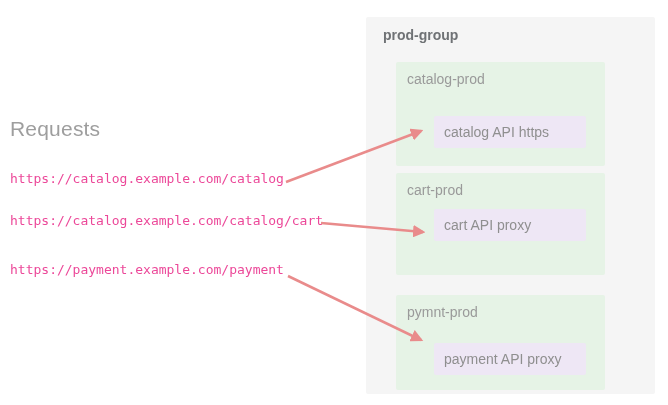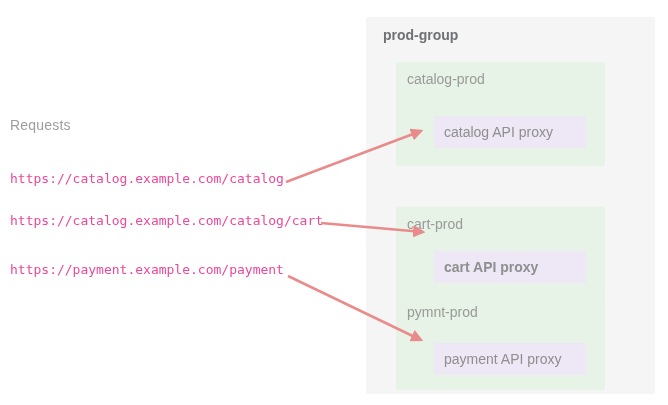--- a/index.html
+++ b/index.html
@@ -8,21 +8,21 @@
     position: relative;
     background: #ffffff;
     font-family: "Liberation Sans", sans-serif;
     overflow: hidden;
   }
 
   
   .requests-heading {
     position: absolute;
     left: 10px; top: 117px;
-    font-size: 14px;
+    font-size: 21px;
     color: #9e9e9e;
     letter-spacing: 0.2px;
   }
   .request-url {
     position: absolute;
     left: 10px;
     font-family: "DejaVu Sans Mono", "Liberation Mono", monospace;
     font-size: 13px;
     color: #ec4899;
     white-space: nowrap;
@@ -48,40 +48,40 @@
     text-align: right;
   }
   .env-box {
     position: absolute;
     left: 30px;
     width: 209px;
     background: #e6f3e6;
     border-radius: 2px;
   }
   .env-0 { top: 45px;  height: 104px; }
-  .env-1 { top: 156px; height: 102px; margin-top: 34px; }
+  .env-1 { top: 156px; height: 102px; }
   .env-2 { top: 278px; height: 95px; padding-left: 16px;  }
   .env-label {
     position: absolute;
     left: 11px; top: 9px;
     font-size: 14px;
     color: #9a9a9a;
   }
   .proxy-box {
     position: absolute;
     left: 38px;
     width: 152px; height: 32px;
     background: #eee7f5;
     border-radius: 2px;
     display: flex;
     align-items: center;
     padding-left: 10px;
   }
   .env-0 .proxy-box { top: 54px; }
-  .env-1 .proxy-box { top: 44px; font-weight: bold; }
+  .env-1 .proxy-box { top: 36px; }
   .env-2 .proxy-box { top: 48px; }
   .proxy-label {
     font-size: 14px;
     color: #8f8f8f;
     white-space: nowrap;
   }
 
   
   .arrows-layer {
     position: absolute;
@@ -100,21 +100,21 @@
 <div class="request-url url-1">https://catalog.example.com/catalog/cart</div>
 
 <div class="request-url url-2">https://payment.example.com/payment</div>
 
 <div class="prod-group">
   <div class="prod-group-title">prod-group</div>
 
   <div class="env-box env-0">
     <div class="env-label">catalog-prod</div>
     <div class="proxy-box">
-      <span class="proxy-label">catalog API proxy</span>
+      <span class="proxy-label">catalog API https</span>
     </div>
   </div>
 
   <div class="env-box env-1">
     <div class="env-label">cart-prod</div>
     <div class="proxy-box">
       <span class="proxy-label">cart API proxy</span>
     </div>
   </div>
 

